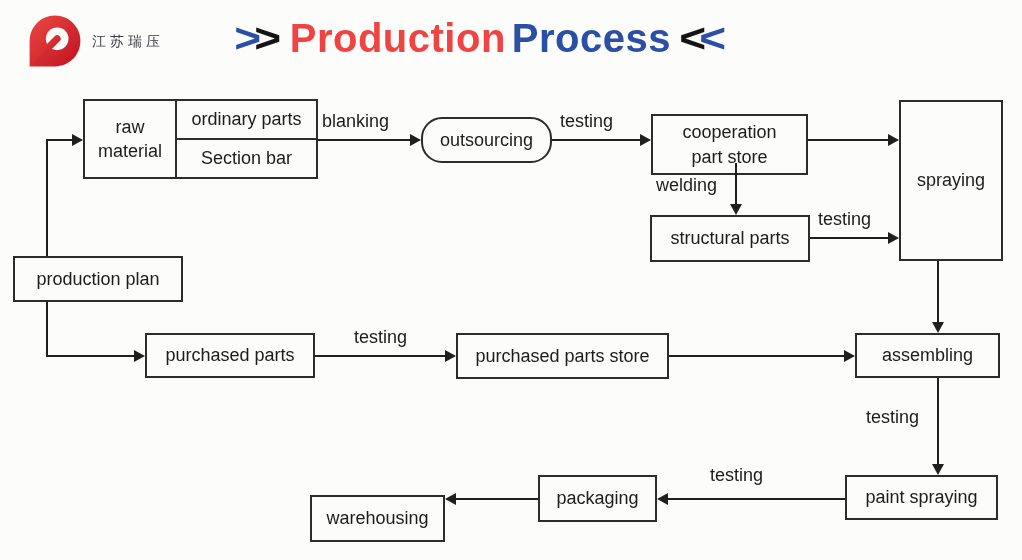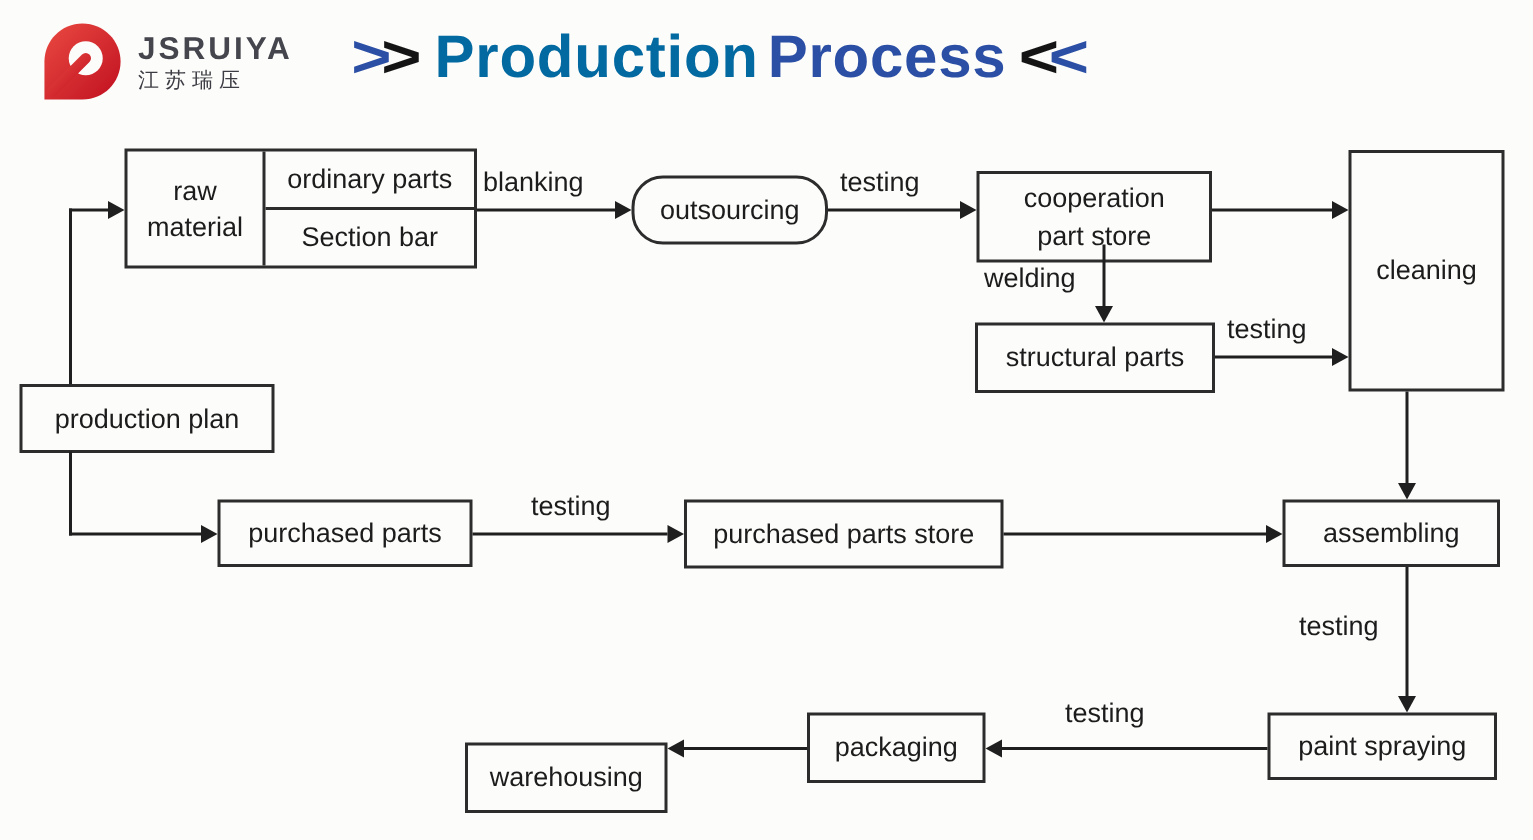--- a/index.html
+++ b/index.html
@@ -16,21 +16,21 @@
   .brand-cn{font-size:14px;letter-spacing:4px;color:#3c3c44;margin-top:2px;}
   .title{
     position:absolute;left:236px;top:16px;margin:0;
     font-size:40px;font-weight:900;letter-spacing:0.5px;white-space:nowrap;
     color:#141414;
   }
   .title .chev{font-weight:900;display:inline-block;transform:scaleX(1.15);}
   .title .chev.c-blue{color:#2b4fa5;}
   .title .chev.c-black{color:#141414;}
   .title .chev+.chev{margin-left:-4px;}
-  .title .t-black{color:#0369a1;margin:12px 6px 0 10px;}
+  .title .t-black{color:#ef4444;margin:12px 6px 0 10px;}
   .title .t-blue{color:#2b4fa5;margin-right:10px;}
   
   .node{
     position:absolute;box-sizing:border-box;border:2px solid #2c2c2c;background:#fcfcfa;
     display:flex;align-items:center;justify-content:center;text-align:center;
     font-size:18px;line-height:1.35;
   }
   .node .two-line{display:flex;flex-direction:column;}
   #n-group{left:83px;top:99px;width:235px;height:80px;padding:0;display:flex;align-items:stretch;}
   #n-group .cell-left{width:92px;display:flex;flex-direction:column;align-items:center;justify-content:center;border-right:2px solid #2c2c2c;box-sizing:border-box;}
@@ -68,21 +68,20 @@
         <linearGradient id="lg" x1="0" y1="0" x2="1" y2="1">
           <stop offset="0" stop-color="#ea4a42"></stop>
           <stop offset="1" stop-color="#c01020"></stop>
         </linearGradient>
       </defs>
       <path d="M50 3 C76 3 97 24 97 50 C97 76 76 97 50 97 L3 97 L3 50 C3 24 24 3 50 3 Z" fill="url(#lg)"></path>
       <circle cx="54" cy="46" r="21" fill="#fcfcfa"></circle>
       <line x1="13" y1="87" x2="54" y2="46" stroke="url(#lg)" stroke-width="13" stroke-linecap="round"></line>
     </svg>
     <div class="logo-text">
-      <div class="brand">JSRUIYA</div>
       <div class="brand-cn">江苏瑞压</div>
     </div>
   </div>
 
   <h1 class="title"><span class="chev c-blue">&gt;</span><span class="chev c-black">&gt;</span><span class="t-black">Production</span><span class="t-blue">Process</span><span class="chev c-black">&lt;</span><span class="chev c-blue">&lt;</span></h1>
 
   <div class="node" id="n-group">
     <div class="cell-left">
       <span>raw</span>
       <span>material</span>
@@ -95,21 +94,21 @@
 
   <div class="node" id="n-production-plan">production plan</div>
   <div class="node" id="n-outsourcing">outsourcing</div>
   <div class="node" id="n-coop">
     <div class="two-line">
       <span>cooperation</span>
       <span>part store</span>
     </div>
   </div>
   <div class="node" id="n-structural">structural parts</div>
-  <div class="node" id="n-cleaning">cleaning</div>
+  <div class="node" id="n-cleaning">spraying</div>
   <div class="node" id="n-purchased">purchased parts</div>
   <div class="node" id="n-purchased-store">purchased parts store</div>
   <div class="node" id="n-assembling">assembling</div>
   <div class="node" id="n-paint">paint spraying</div>
   <div class="node" id="n-packaging">packaging</div>
   <div class="node" id="n-warehousing">warehousing</div>
 
   <div class="line v" style="left:46px;top:139px;height:117px;"></div>
   <div class="line h" style="left:46px;top:139px;width:26px;"></div>
   <div class="arr r" style="left:72px;top:134px;"></div>

